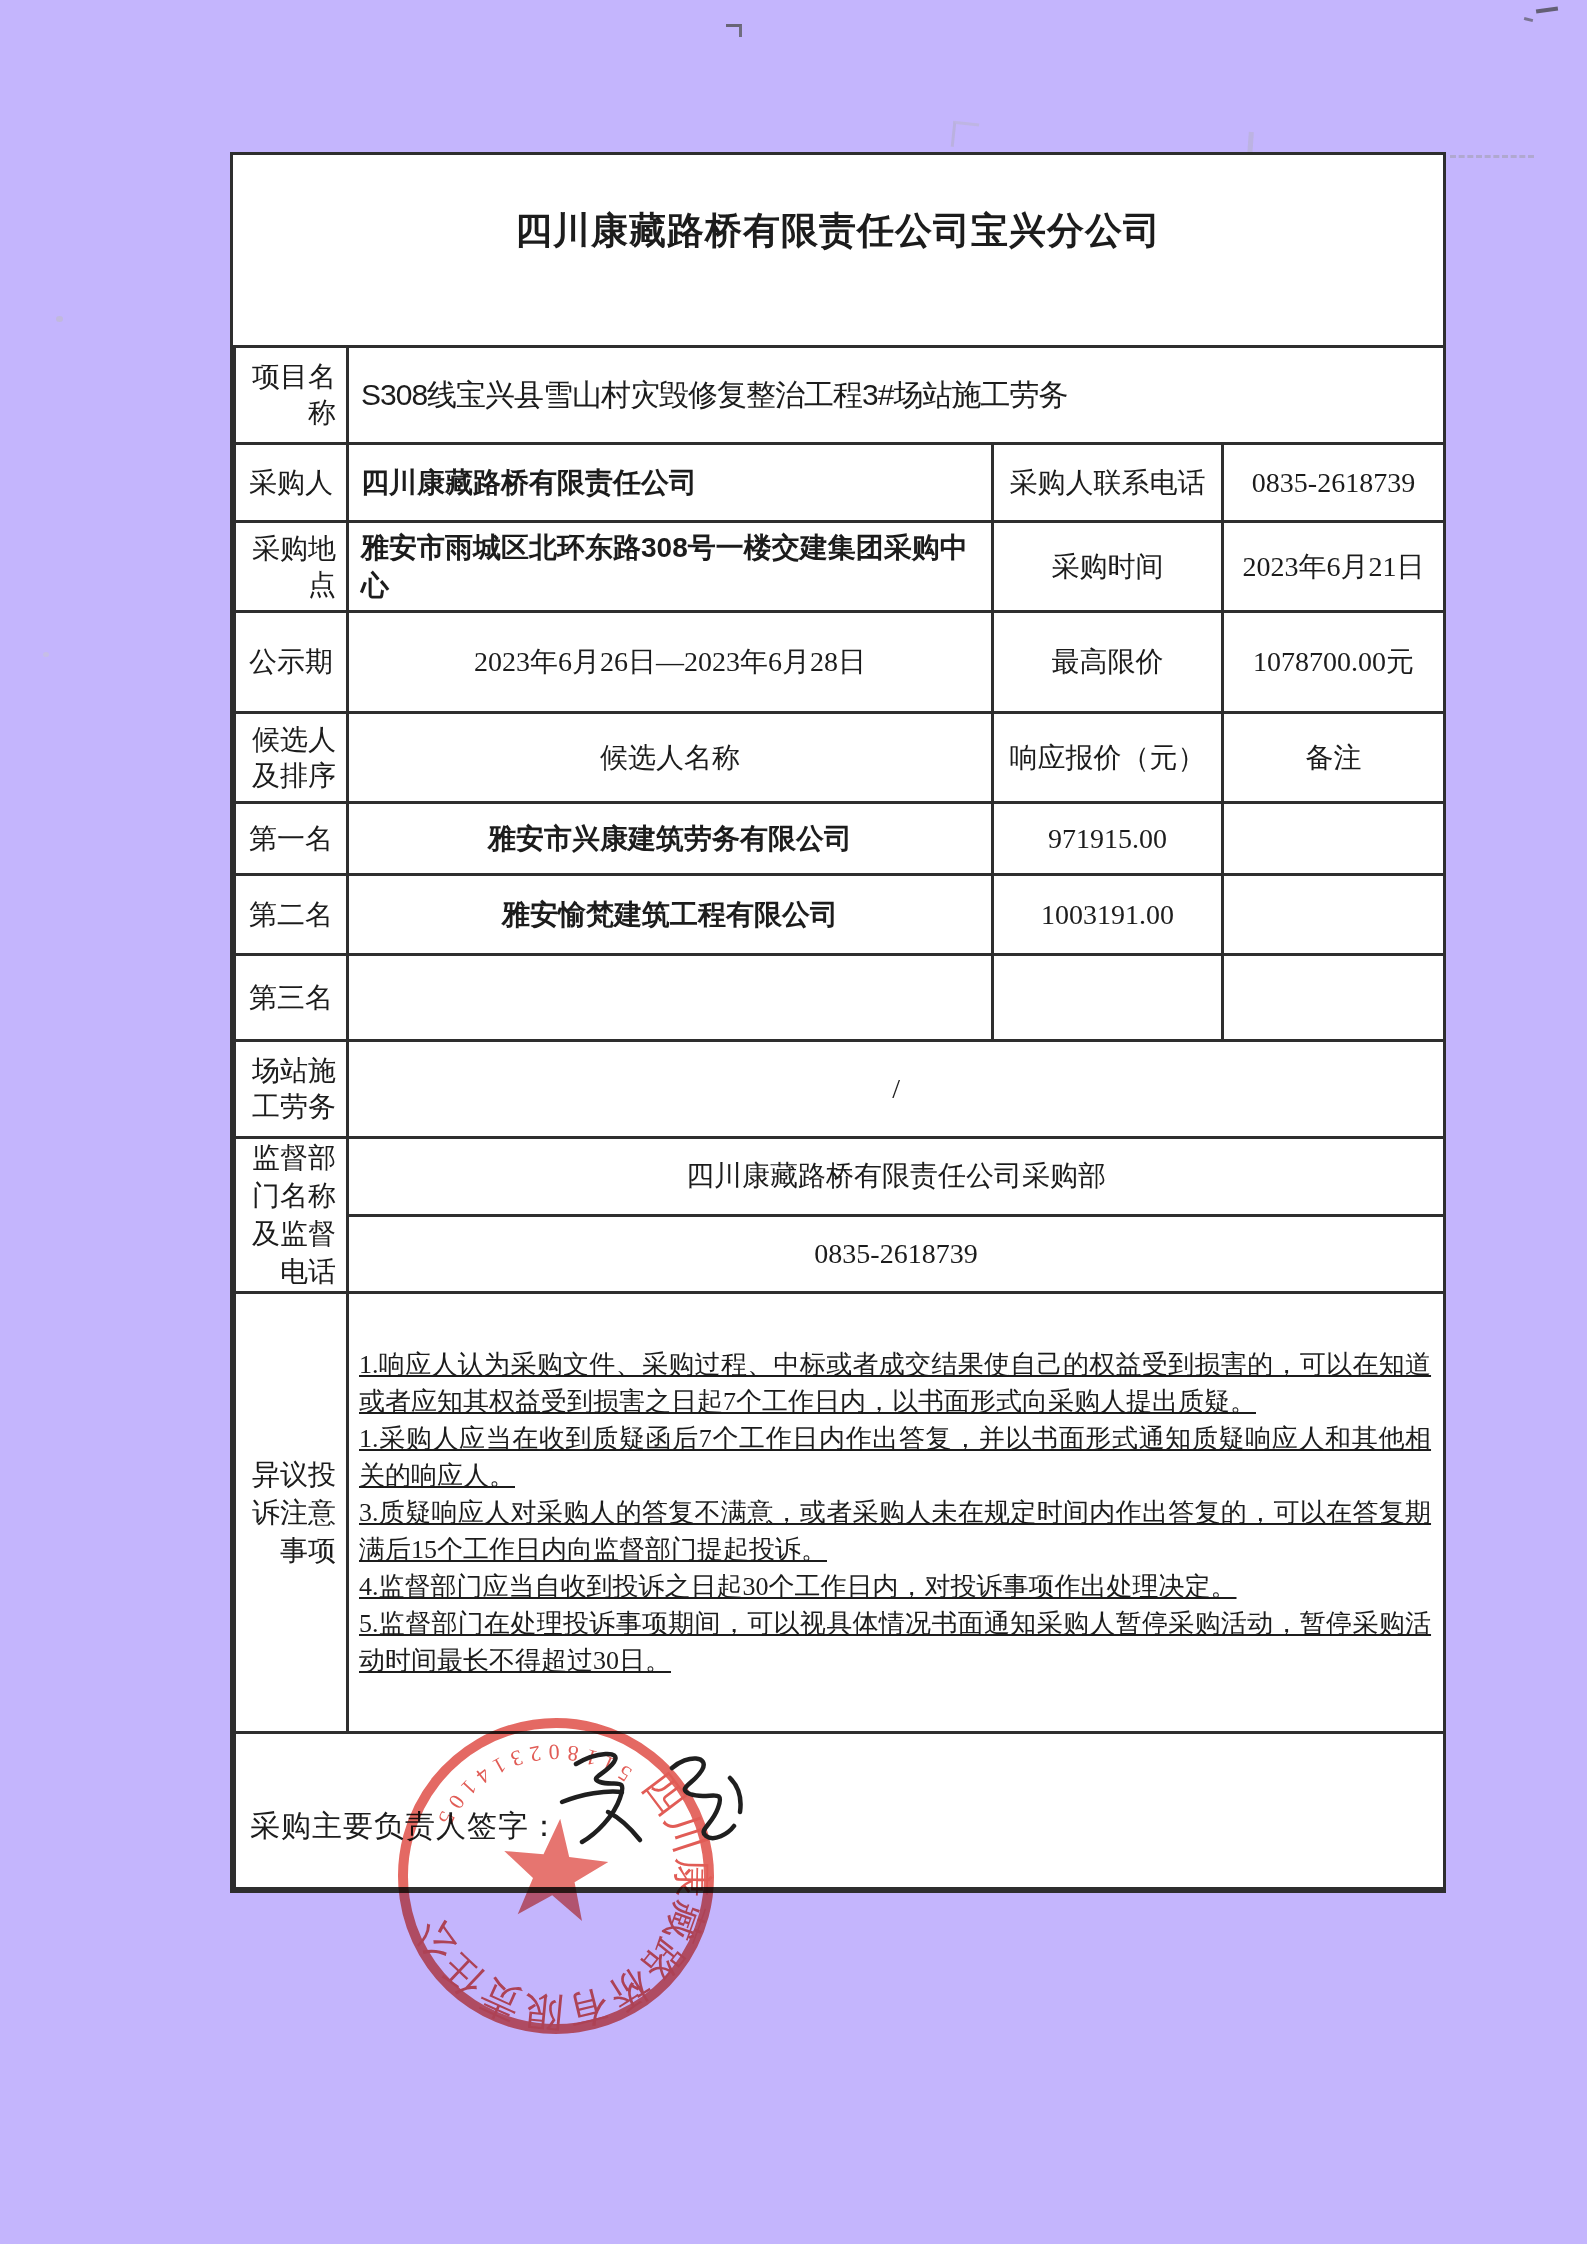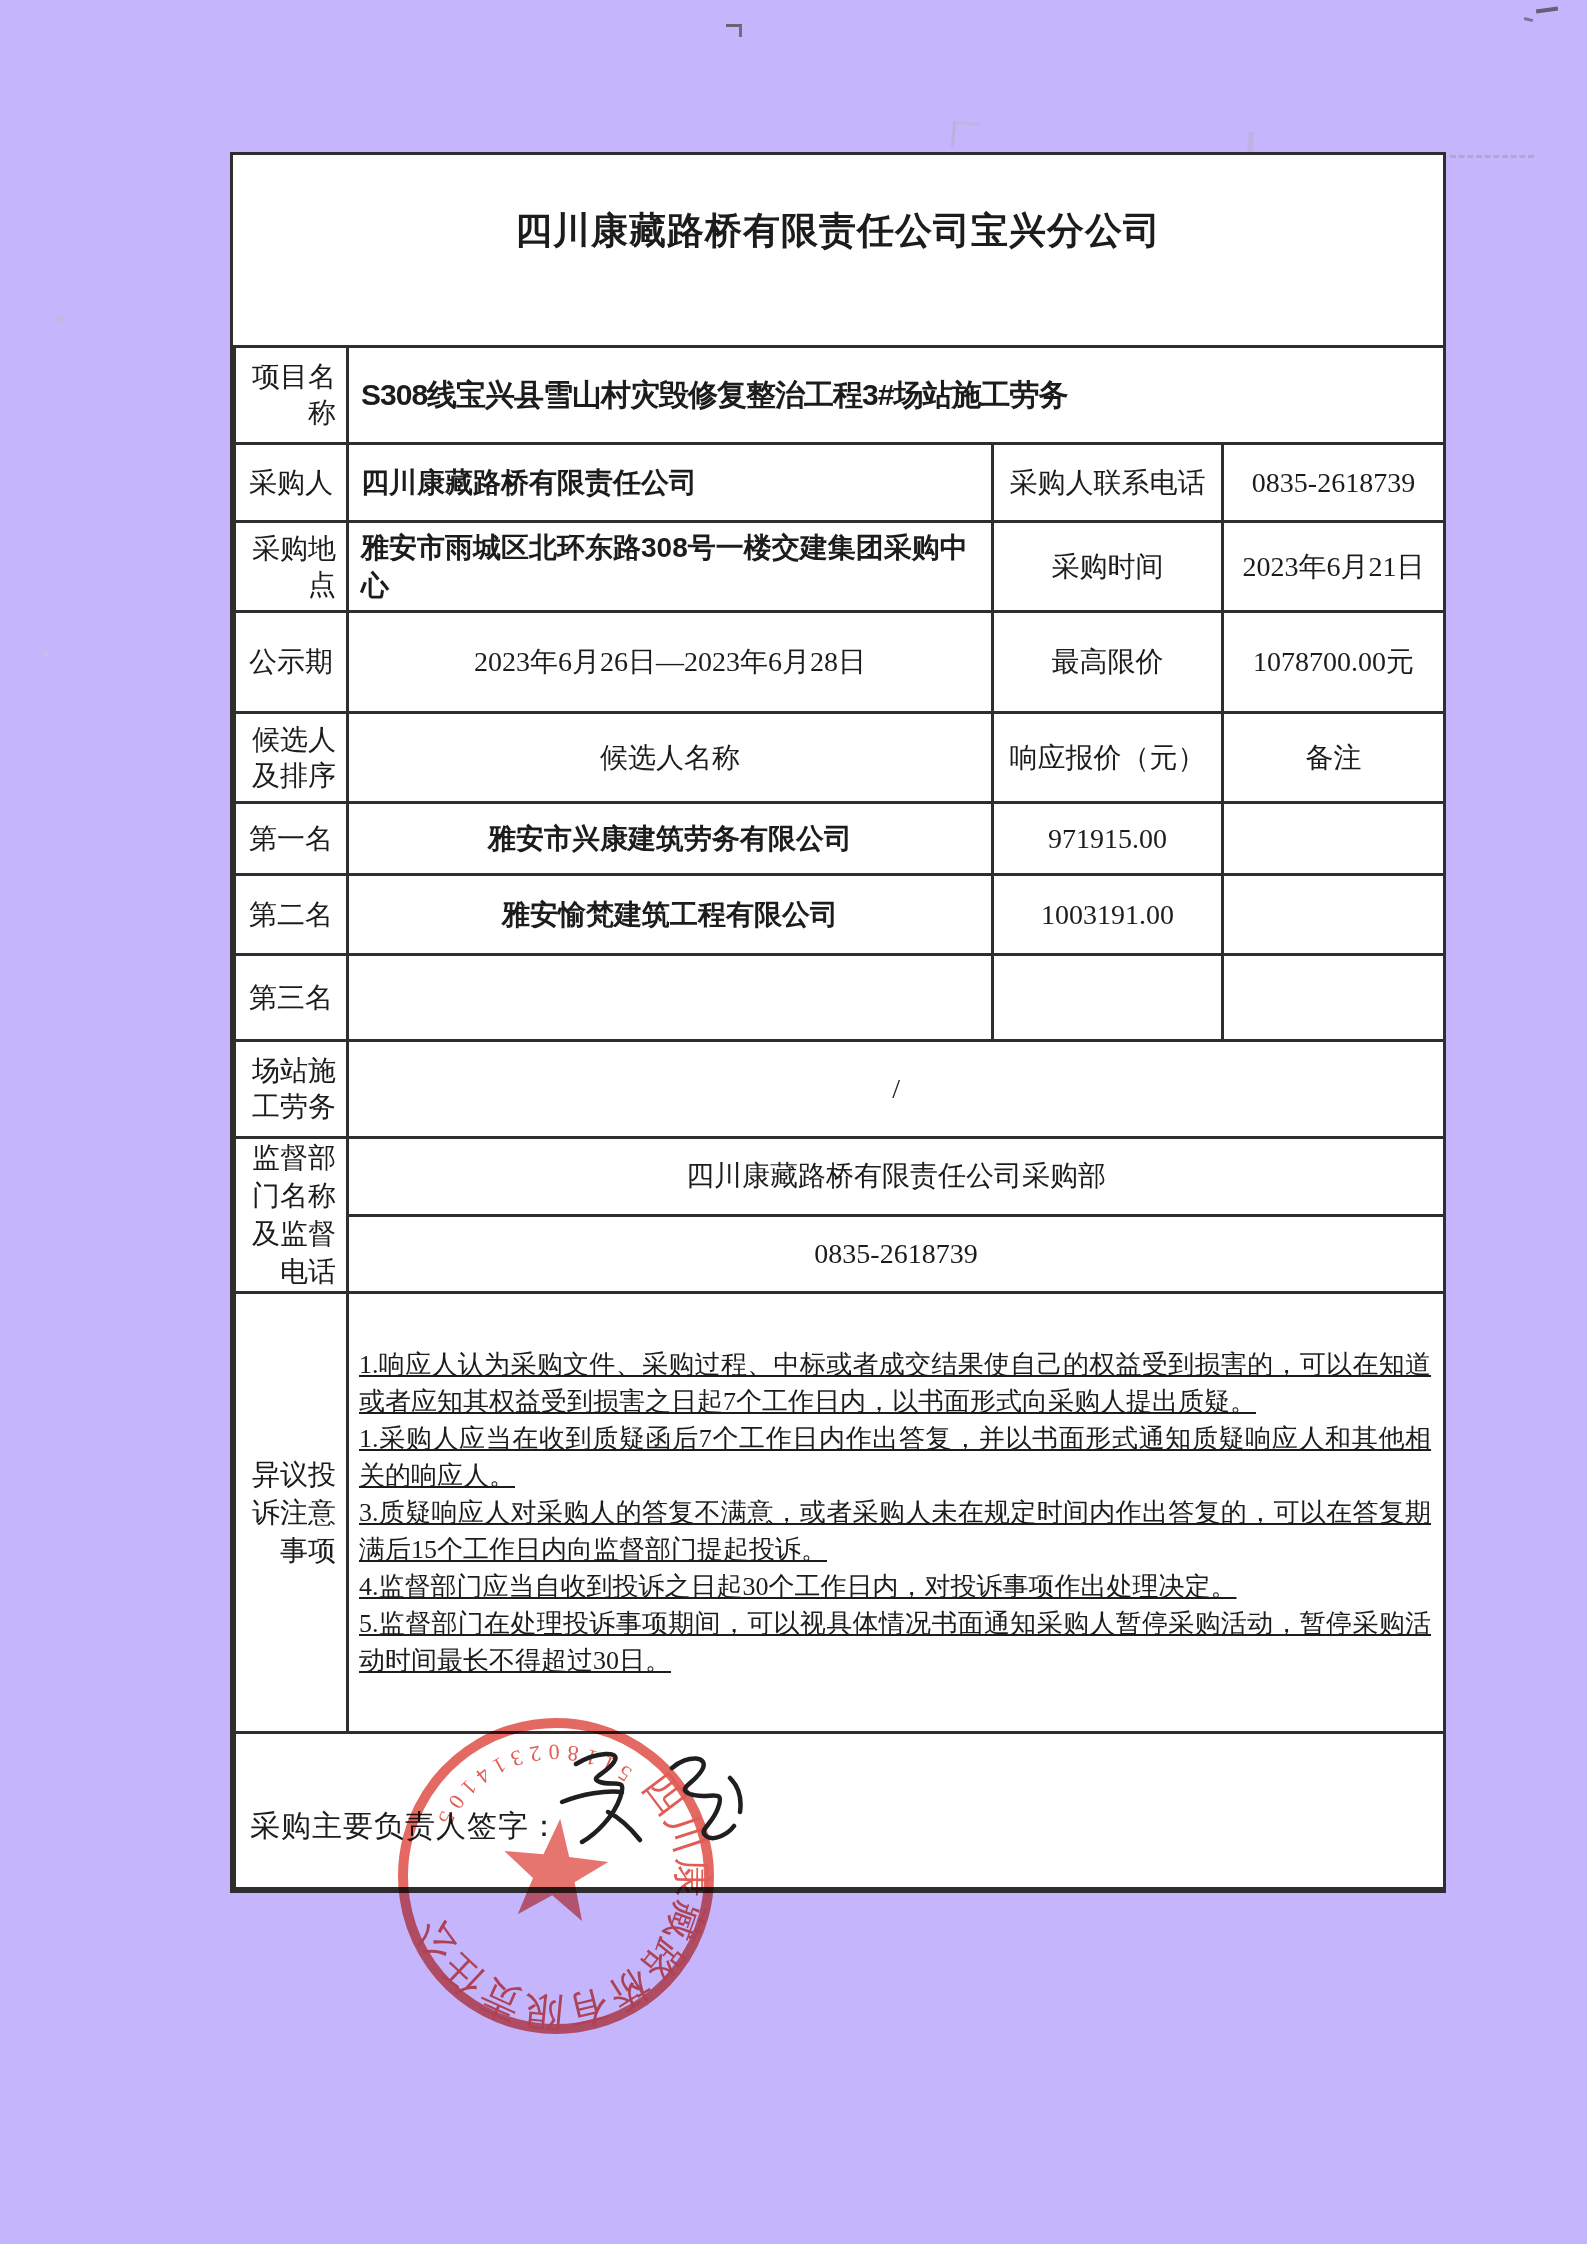--- a/index.html
+++ b/index.html
@@ -29,21 +29,21 @@
   
   td.lbl { text-align:center; }
   td.lbl .w { display:inline-block; width:90px; text-align:right; line-height:36px; }
   td.lbl .wc { display:inline-block; width:90px; text-align:right; line-height:38px; }
   td.lbl-plain { text-align:center; }
   
   td.val-left  { text-align:left; padding-left:12px; }
   td.val-center{ text-align:center; }
   .proj-val {
     font-family:"Liberation Sans","DejaVu Sans",sans-serif;
-    font-weight:700; font-size:30px; letter-spacing:-1px;
+    font-weight:400; font-size:30px; letter-spacing:-1px;
   }
   .addr-val, .cand-name {
     font-family:"Liberation Sans","DejaVu Sans",sans-serif;
     font-weight:600; font-size:28px;
   }
   td.obj-cell { padding:16px 12px 16px 10px; vertical-align:middle; }
   .obj-item { font-size:26px; line-height:37px; text-align:justify;text-decoration:underline; }
   td.sign-cell { position:relative;margin-top:44px; }
   .sign-label { position:absolute; left:14px; top:72px; font-size:30px; letter-spacing:1px; }
   

